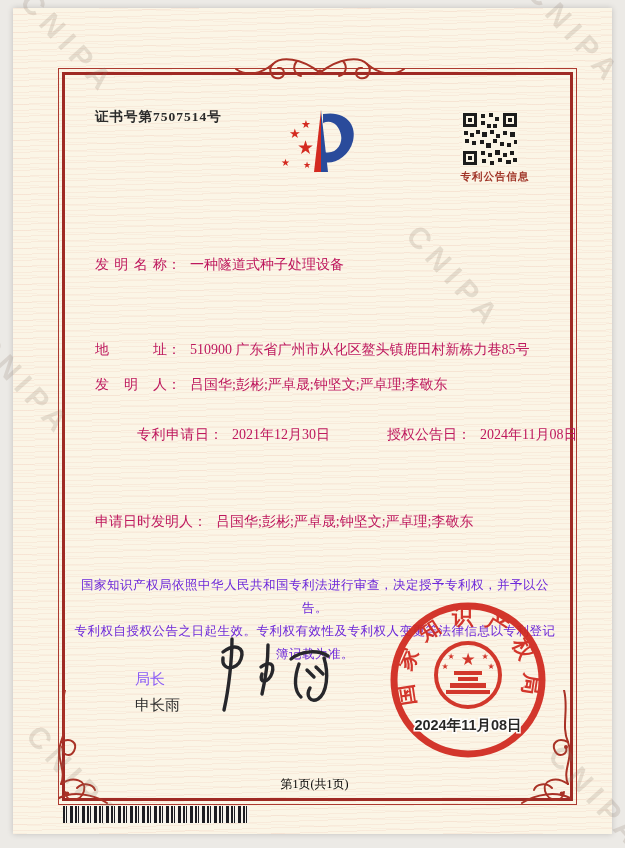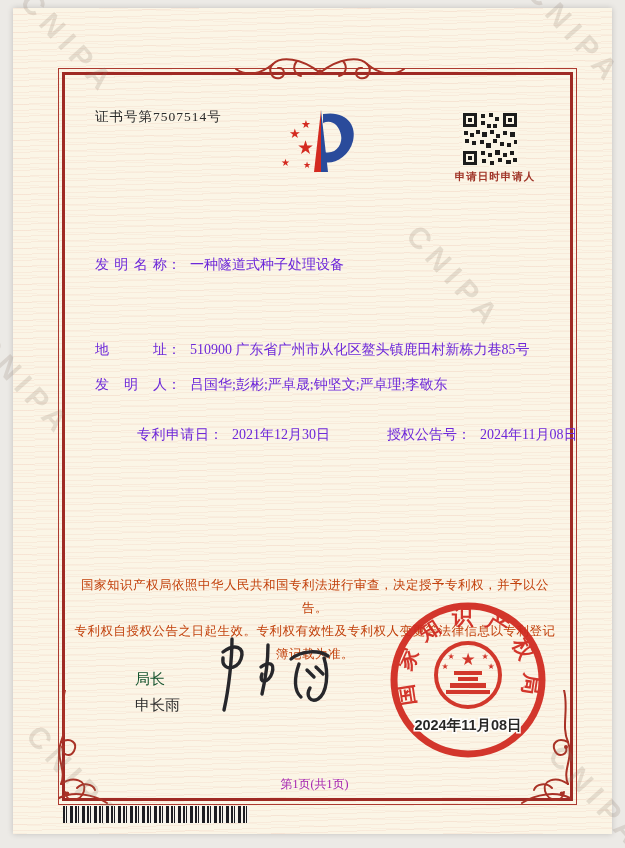--- a/index.html
+++ b/index.html
@@ -11,34 +11,34 @@
         background:repeating-linear-gradient(178deg,rgba(233,176,156,.16) 0 1px,transparent 1px 6px),
                    repeating-linear-gradient(2deg,rgba(233,176,156,.10) 0 1px,transparent 1px 9px);
         pointer-events:none;}
   .frame{position:absolute;left:49px;top:64px;width:505px;height:723px;
          border:3px solid #9f2a24;outline:1px solid #ad3a30;outline-offset:3px;}
   .wm{position:absolute;z-index:1;color:rgba(140,122,104,.20);font-weight:bold;
       font-family:"Liberation Sans","DejaVu Sans",sans-serif;font-size:30px;letter-spacing:7px;
       transform:rotate(48deg);white-space:nowrap;}
   .content{position:absolute;inset:0;z-index:2;}
   .abs{position:absolute;}
-  .certno{left:82px;top:100px;font-size:13.5px;color:#2b2b2b;letter-spacing:1px;}
+  .certno{left:82px;top:100px;font-size:13.5px;color:#2b2b2b;letter-spacing:1px;font-weight:bold;}
   .title{left:49px;top:178px;width:505px;text-align:center;font-size:29px;font-weight:bold;
          color:#151515;letter-spacing:9px;text-indent:9px;}
   .qrlabel{left:427px;top:162px;width:110px;text-align:center;font-size:10.5px;color:#a03427;letter-spacing:1px;font-weight:bold;}
-  .frow{left:82px;height:20px;font-size:14px;color:#6d28d9;white-space:nowrap;}
+  .frow{left:82px;height:20px;font-size:14px;color:#be185d;white-space:nowrap;}
   .flabel{display:inline-block;width:72px;text-align:justify;text-align-last:justify;vertical-align:bottom;}
   .flabel-long{display:inline-block;vertical-align:bottom;}
   .colon{margin-right:9px;}
   .rcol{position:absolute;left:250px;top:0;white-space:nowrap;}
   .legal{left:56px;top:566px;width:492px;text-align:center;font-size:12.5px;line-height:23px;
-         color:#c2410c;letter-spacing:.5px;}
-  .sigtitle{left:122px;top:662px;font-size:15px;color:#14532d;font-family:"Liberation Sans","DejaVu Sans",sans-serif;}
+         color:#6d28d9;letter-spacing:.5px;}
+  .sigtitle{left:122px;top:662px;font-size:15px;color:#8b5cf6;font-family:"Liberation Sans","DejaVu Sans",sans-serif;}
   .signame{left:122px;top:688px;font-size:15px;color:#2e2e2e;font-family:Liberation Mono, monospace;}
-  .footer{left:49px;top:768px;width:505px;text-align:center;font-size:12px;color:#a21caf;}
+  .footer{left:49px;top:768px;width:505px;text-align:center;font-size:12px;color:#000000;}
   .barcode{left:50px;top:798px;width:186px;height:17px;
      background:repeating-linear-gradient(90deg,#1d1d22 0 2px,#f6f3ec 2px 3px,#1d1d22 3px 4px,#f6f3ec 4px 7px,#1d1d22 7px 10px,#f6f3ec 10px 12px);}
   svg{display:block;}
 </style>
 </head>
 <body>
 
 <div class="photo">
   <div class="page">
 
@@ -145,35 +145,38 @@
           <rect x="33" y="38" width="5" height="5"></rect>
             <rect x="41" y="41" width="4" height="4"></rect>
             <rect x="48" y="39" width="4" height="4"></rect>
           <rect x="20" y="47" width="4" height="4"></rect>
             <rect x="28" y="49" width="4" height="4"></rect>
             <rect x="36" y="46" width="4" height="4"></rect>
           <rect x="44" y="48" width="5" height="4"></rect>
             <rect x="51" y="46" width="4" height="4"></rect>
         </g>
       </svg>
-      <div class="abs qrlabel">申请日时申请人</div>
+      <div class="abs qrlabel">专利公告信息</div>
 
 
       <div class="abs frow" style="top:248px;">
         <span class="flabel">发明名称</span><span class="colon">：</span><span class="fvalue">一种隧道式种子处理设备</span>
       </div>
       <div class="abs frow" style="top:333px;">
         <span class="flabel">地址</span><span class="colon">：</span><span class="fvalue">510900 广东省广州市从化区鳌头镇鹿田村新栋力巷85号</span>
       </div>
       <div class="abs frow" style="top:368px;">
         <span class="flabel">发明人</span><span class="colon">：</span><span class="fvalue">吕国华;彭彬;严卓晟;钟坚文;严卓理;李敬东</span>
       </div>
       <div class="abs frow" style="top:418px;width:470px;margin-left:42px;">
         <span class="flabel">专利申请日</span><span class="colon">：</span><span class="fvalue">2021年12月30日</span>
-        <span class="rcol"><span>授权公告号</span><span class="colon">：</span><span>2024年11月08日</span></span>
+        <span class="rcol"><span>授权公告日</span><span class="colon">：</span><span>2024年11月08日</span></span>
+      </div>
+      <div class="abs frow" style="top:505px;">
+        <span class="flabel-long">申请日时发明人</span><span class="colon">：</span><span class="fvalue">吕国华;彭彬;严卓晟;钟坚文;严卓理;李敬东</span>
       </div>
 
       <div class="abs legal">
         <div>国家知识产权局依照中华人民共和国专利法进行审查，决定授予专利权，并予以公告。</div>
         <div>专利权自授权公告之日起生效。专利权有效性及专利权人变更等法律信息以专利登记簿记载为准。</div>
       </div>
 
       <div class="abs sigtitle">局长</div>
       <div class="abs signame">申长雨</div>
       <svg class="abs" style="left:182px;top:628px;" width="150" height="85" viewBox="0 0 150 85">

